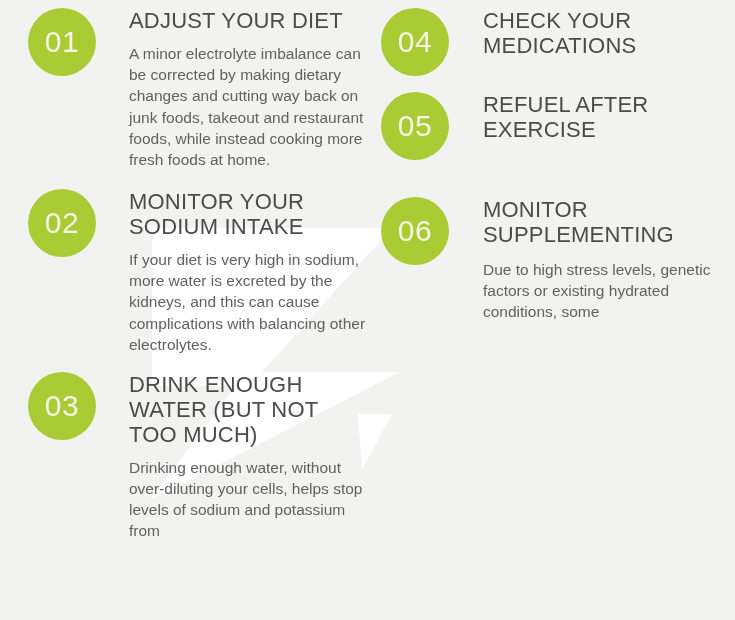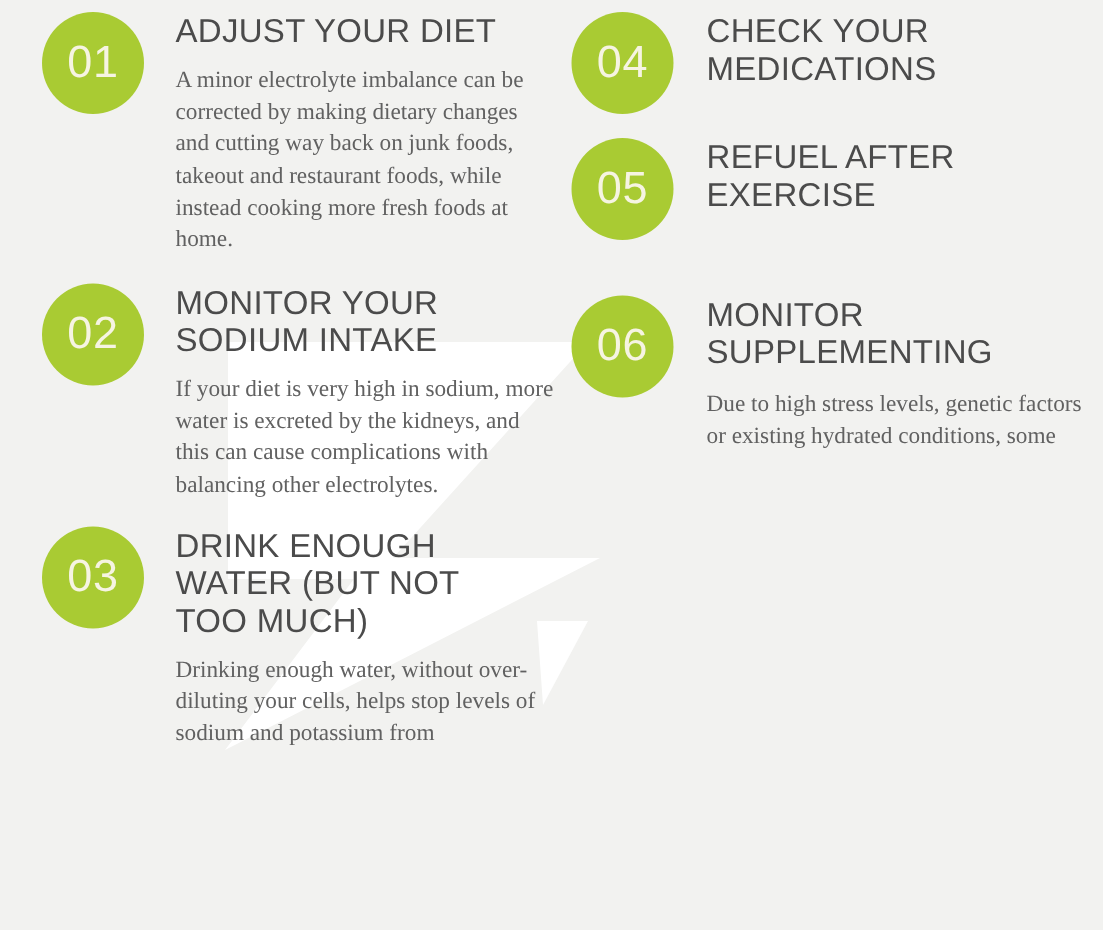--- a/index.html
+++ b/index.html
@@ -58,20 +58,21 @@
     width: 365px;
     padding-left: 11px;
     padding-top: 8px;
   }
 
   
   .tip {
     display: flex;
     flex-direction: row;
     align-items: flex-start;
+    gap: 12px;
   }
   .tip-badge {
     flex: 0 0 auto;
     width: 68px;
     height: 68px;
     border-radius: 50%;
     background: #a9cb33;
     display: flex;
     align-items: center;
     justify-content: center;
@@ -96,21 +97,21 @@
     font-family: "Liberation Sans", sans-serif;
     font-size: 22px;
     font-weight: 400;
     color: #4b4b4b;
     line-height: 1.13;
     letter-spacing: 0.2px;
     margin: 0 0 9px 0;
     white-space: pre-line;
   }
   .tip-text {
-    font-family: Liberation Serif, serif;
+    font-family: Liberation Sans, sans-serif;
     font-size: 15.5px;
     font-weight: 400;
     color: #616161;
     line-height: 1.37;
     margin: 0;
   }
 
   
   .column-left  .tip:nth-child(1) { margin-top: 0px; }
   .column-left  .tip:nth-child(2) { margin-top: 19px; }

